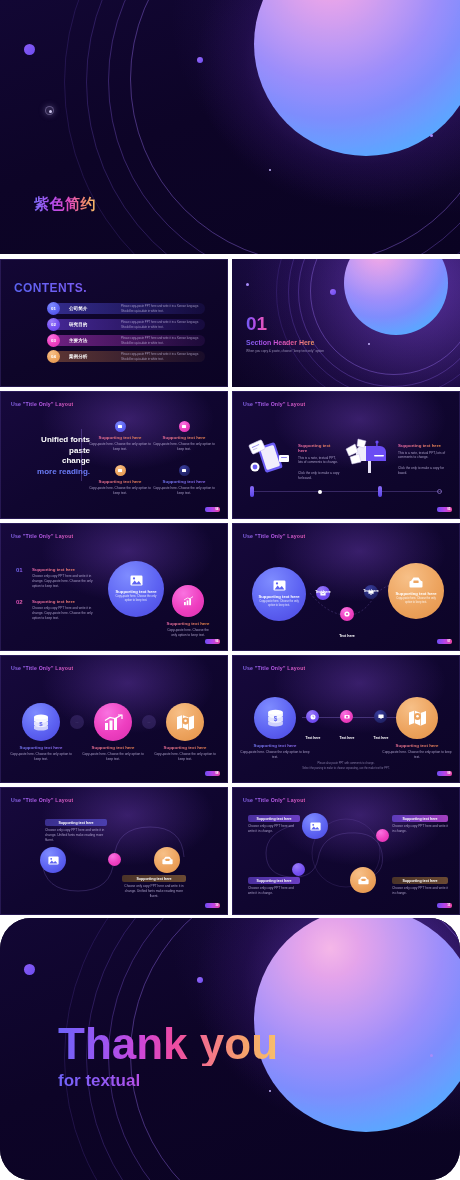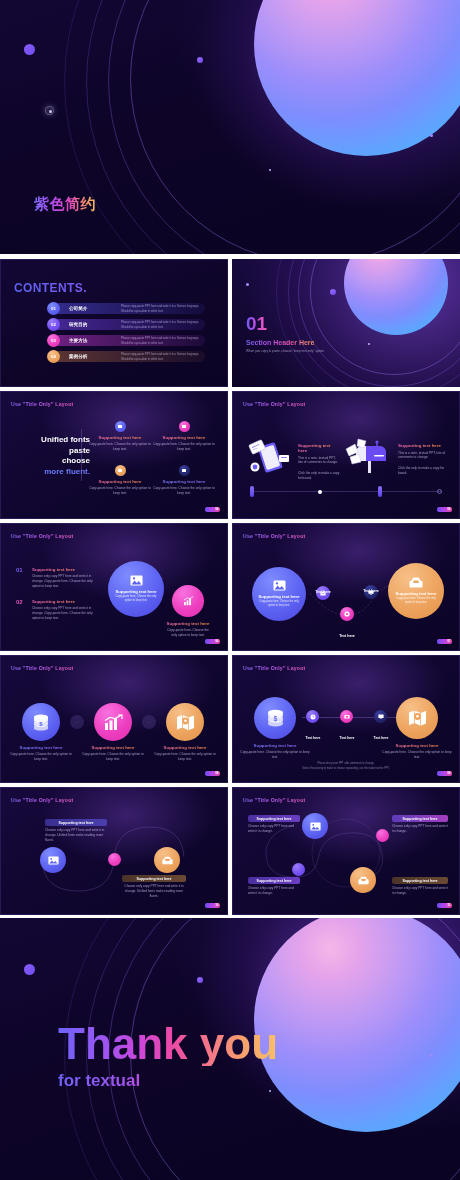--- a/index.html
+++ b/index.html
@@ -8,21 +8,21 @@
     background: #ffffff;
     font-family: "Liberation Sans", sans-serif;
     overflow: hidden;
   }
   .deck { width: 408px; height: 1180px; position: relative; background: #fff; }
 
   
   .slide { position: absolute; overflow: hidden; background: #0d0427; }
   .hero { left: 0; width: 460px; height: 254px; }
   .hero.top { top: 0; }
-  .hero.bottom { top: 918px; height: 262px; }
+  .hero.bottom { top: 918px; height: 262px; border-radius: 31px; }
 
   .grid-slide { width: 228px; height: 128px; }
   .col-l { left: 0; }
   .col-r { left: 232px; }
 
   
   .cosmos { position: absolute; inset: 0;
     background:
       radial-gradient(ellipse 210px 190px at 78% 24%, rgba(128,74,214,.55), rgba(70,28,140,.18) 55%, rgba(13,4,39,0) 78%),
       radial-gradient(ellipse 360px 280px at 92% 8%, rgba(96,52,190,.35), rgba(13,4,39,0) 70%),
@@ -238,22 +238,22 @@
   </div>
 
   <div class="slide grid-slide col-l" style="top:391px;">
     <div class="s-bg"></div>
     <div class="s-border"></div>
     <div class="s-title">Use "Title Only" Layout</div>
 
     <div class="uf-quote">
       <span>Unified fonts</span><br>
       <span>paste</span><br>
-      <span>choose</span><br>
-      <em>more fluent.</em>
+      <span>change</span><br>
+      <em>more reading.</em>
     </div>
     <div class="uf-div"></div>
 
     <div class="uf-cell" style="left:88px;top:30px;">
       <div class="uf-ico c-blue">
           <i></i>
         </div>
       <div class="h-pink">Supporting text here</div>
       <div class="body-txt c" style="margin-top:2px;">Copy-paste here. Choose the only option to keep text.</div>
     </div>

